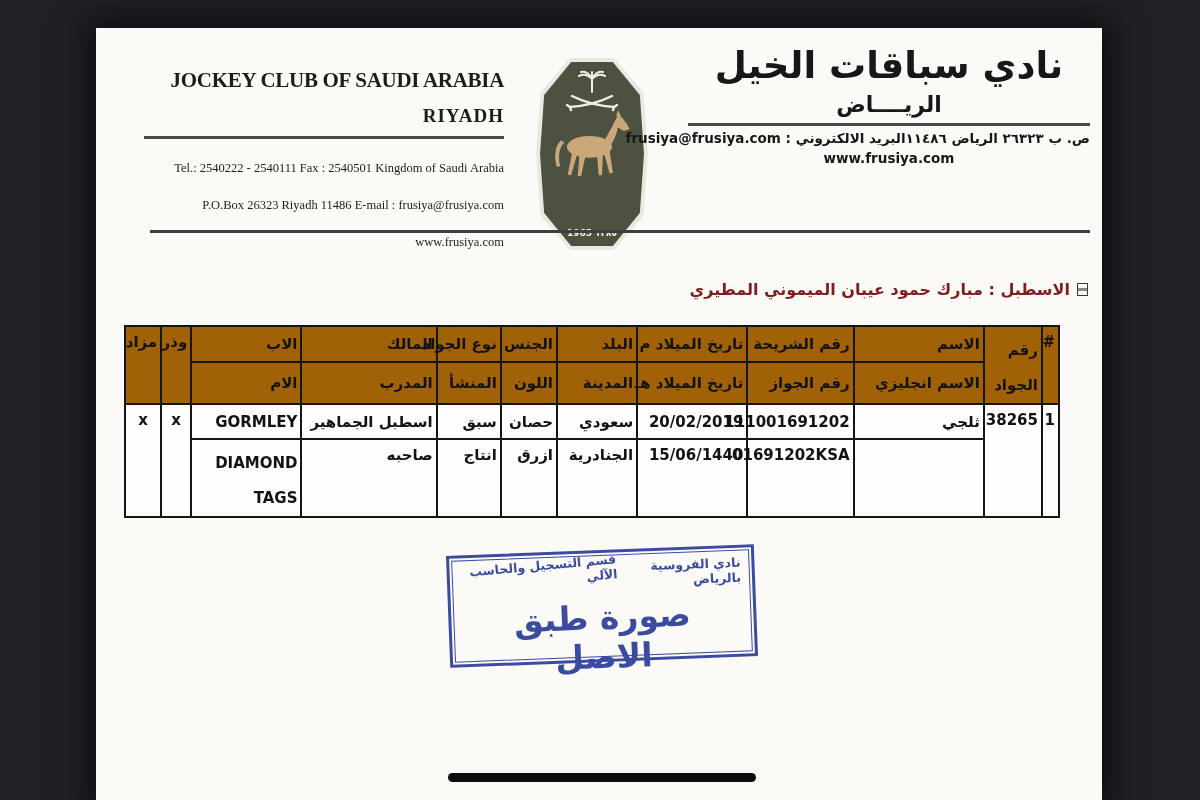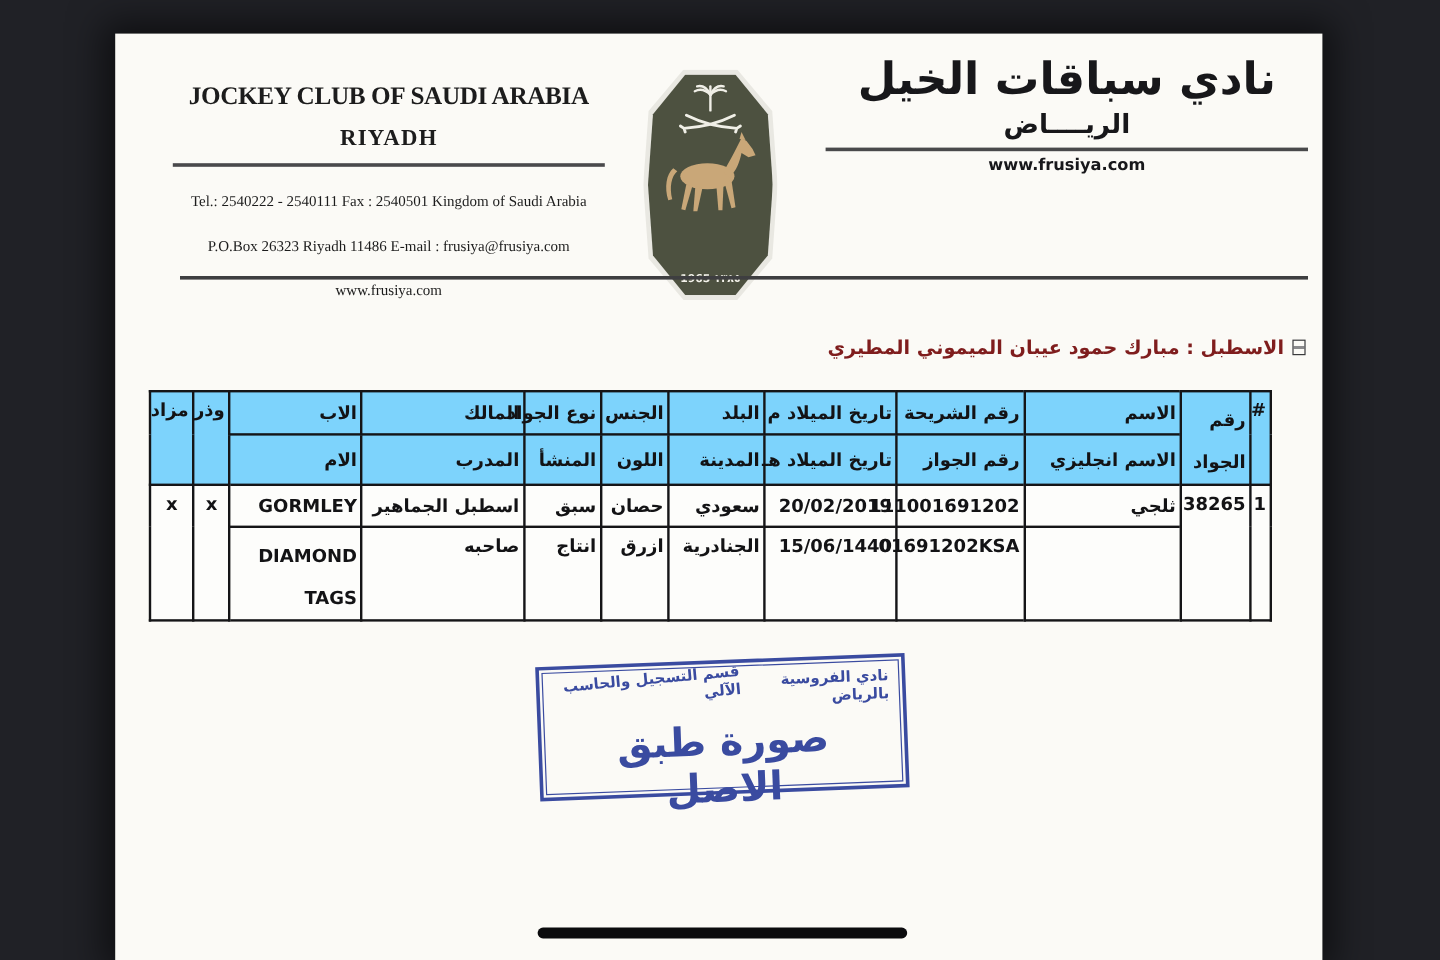--- a/index.html
+++ b/index.html
@@ -5,21 +5,21 @@
   * { margin:0; padding:0; box-sizing:border-box; }
   html,body { width:1200px; height:800px; overflow:hidden; }
   body { background:#202126; font-family:"DejaVu Sans", sans-serif; position:relative; }
 
   .page {
     position:absolute; left:96px; top:28px; width:1006px; height:772px;
     background:#fbfaf6; box-shadow:0 0 28px 10px rgba(0,0,0,.55);
   }
 
   
-  .hdr-left { position:absolute; left:48px; top:40px; width:360px; text-align:center;
+  .hdr-left { position:absolute; left:48px; top:40px; width:360px; text-align:right;
               font-family:"Liberation Serif", serif; color:#1c1c1c; }
   .hdr-left .h-title { font-size:21px; font-weight:bold; letter-spacing:-.3px; white-space:nowrap; }
   .hdr-left .h-sub   { font-size:19px; font-weight:bold; margin-top:12px; letter-spacing:1px; }
   .h-rule { height:3px; background:#49494b; margin-top:9px; }
   .hdr-left .h-line { font-size:12.5px; font-weight:normal; margin-top:22px; white-space:nowrap; }
 
   .hdr-right { position:absolute; left:592px; top:14px; width:402px; text-align:center; color:#17171a; }
   .hdr-right .a-title { font-size:37px; font-weight:bold; line-height:1.3; }
   .hdr-right .a-sub   { font-size:22px; font-weight:bold; margin-top:2px; letter-spacing:2px; }
   .hdr-right .h-rule  { margin-top:6px; }
@@ -47,21 +47,21 @@
   .glyph-box { display:inline-block; width:11px; height:13px; border:1.5px solid #3a3a3c;
                background:linear-gradient(#fbfaf6 40%, #8a8a8c 40%, #8a8a8c 60%, #fbfaf6 60%); }
 
   
   .reg-table { position:absolute; left:28px; top:297px; width:936px; border-collapse:collapse;
                direction:rtl; table-layout:fixed; color:#131315; }
   .reg-table th, .reg-table td {
     border:2px solid #151517; font-size:15px; padding:1px 3px;
     overflow:visible; white-space:nowrap;
   }
-  .reg-table th { background:#7dd3fc; font-weight:bold; text-align:right; }
+  .reg-table th { background:#a16207; font-weight:bold; text-align:right; }
   .reg-table td { background:#fdfdfb; text-align:right; font-weight:bold; }
   .wrap { white-space:normal !important; }
   .va-top { vertical-align:top; padding-top:6px !important; }
   .ctr { text-align:center !important; }
   .num { font-weight:bold; font-family:"DejaVu Sans", sans-serif; }
   .tall-lines { line-height:2.3; }
 
   
   .stamp { position:absolute; left:352px; top:522px; width:308px; height:112px;
            transform:rotate(-2.2deg); color:#3a4ba0; }
@@ -116,20 +116,21 @@
         <path d="M69,52 L76,78 L80,77 L76,50 Z"></path>
       </g>
     </svg>
     <div class="year">1965 ١٣٨٥</div>
   </div>
 
   <div class="hdr-right" dir="rtl">
     <div class="a-title">نادي سباقات الخيل</div>
     <div class="a-sub">الريــــاض</div>
     <div class="h-rule"></div>
+    <div class="a-line">ص. ب ٢٦٣٢٣ الرياض ١١٤٨٦البريد الالكتروني : frusiya@frusiya.com</div>
     <div class="a-line">www.frusiya.com</div>
   </div>
 
   <div class="hdr-bottom-rule"></div>
 
   <div class="stable-line">
     <span class="glyph-box"></span>
     <span>الاسطبل : مبارك حمود عيبان الميموني المطيري</span>
   </div>
 

